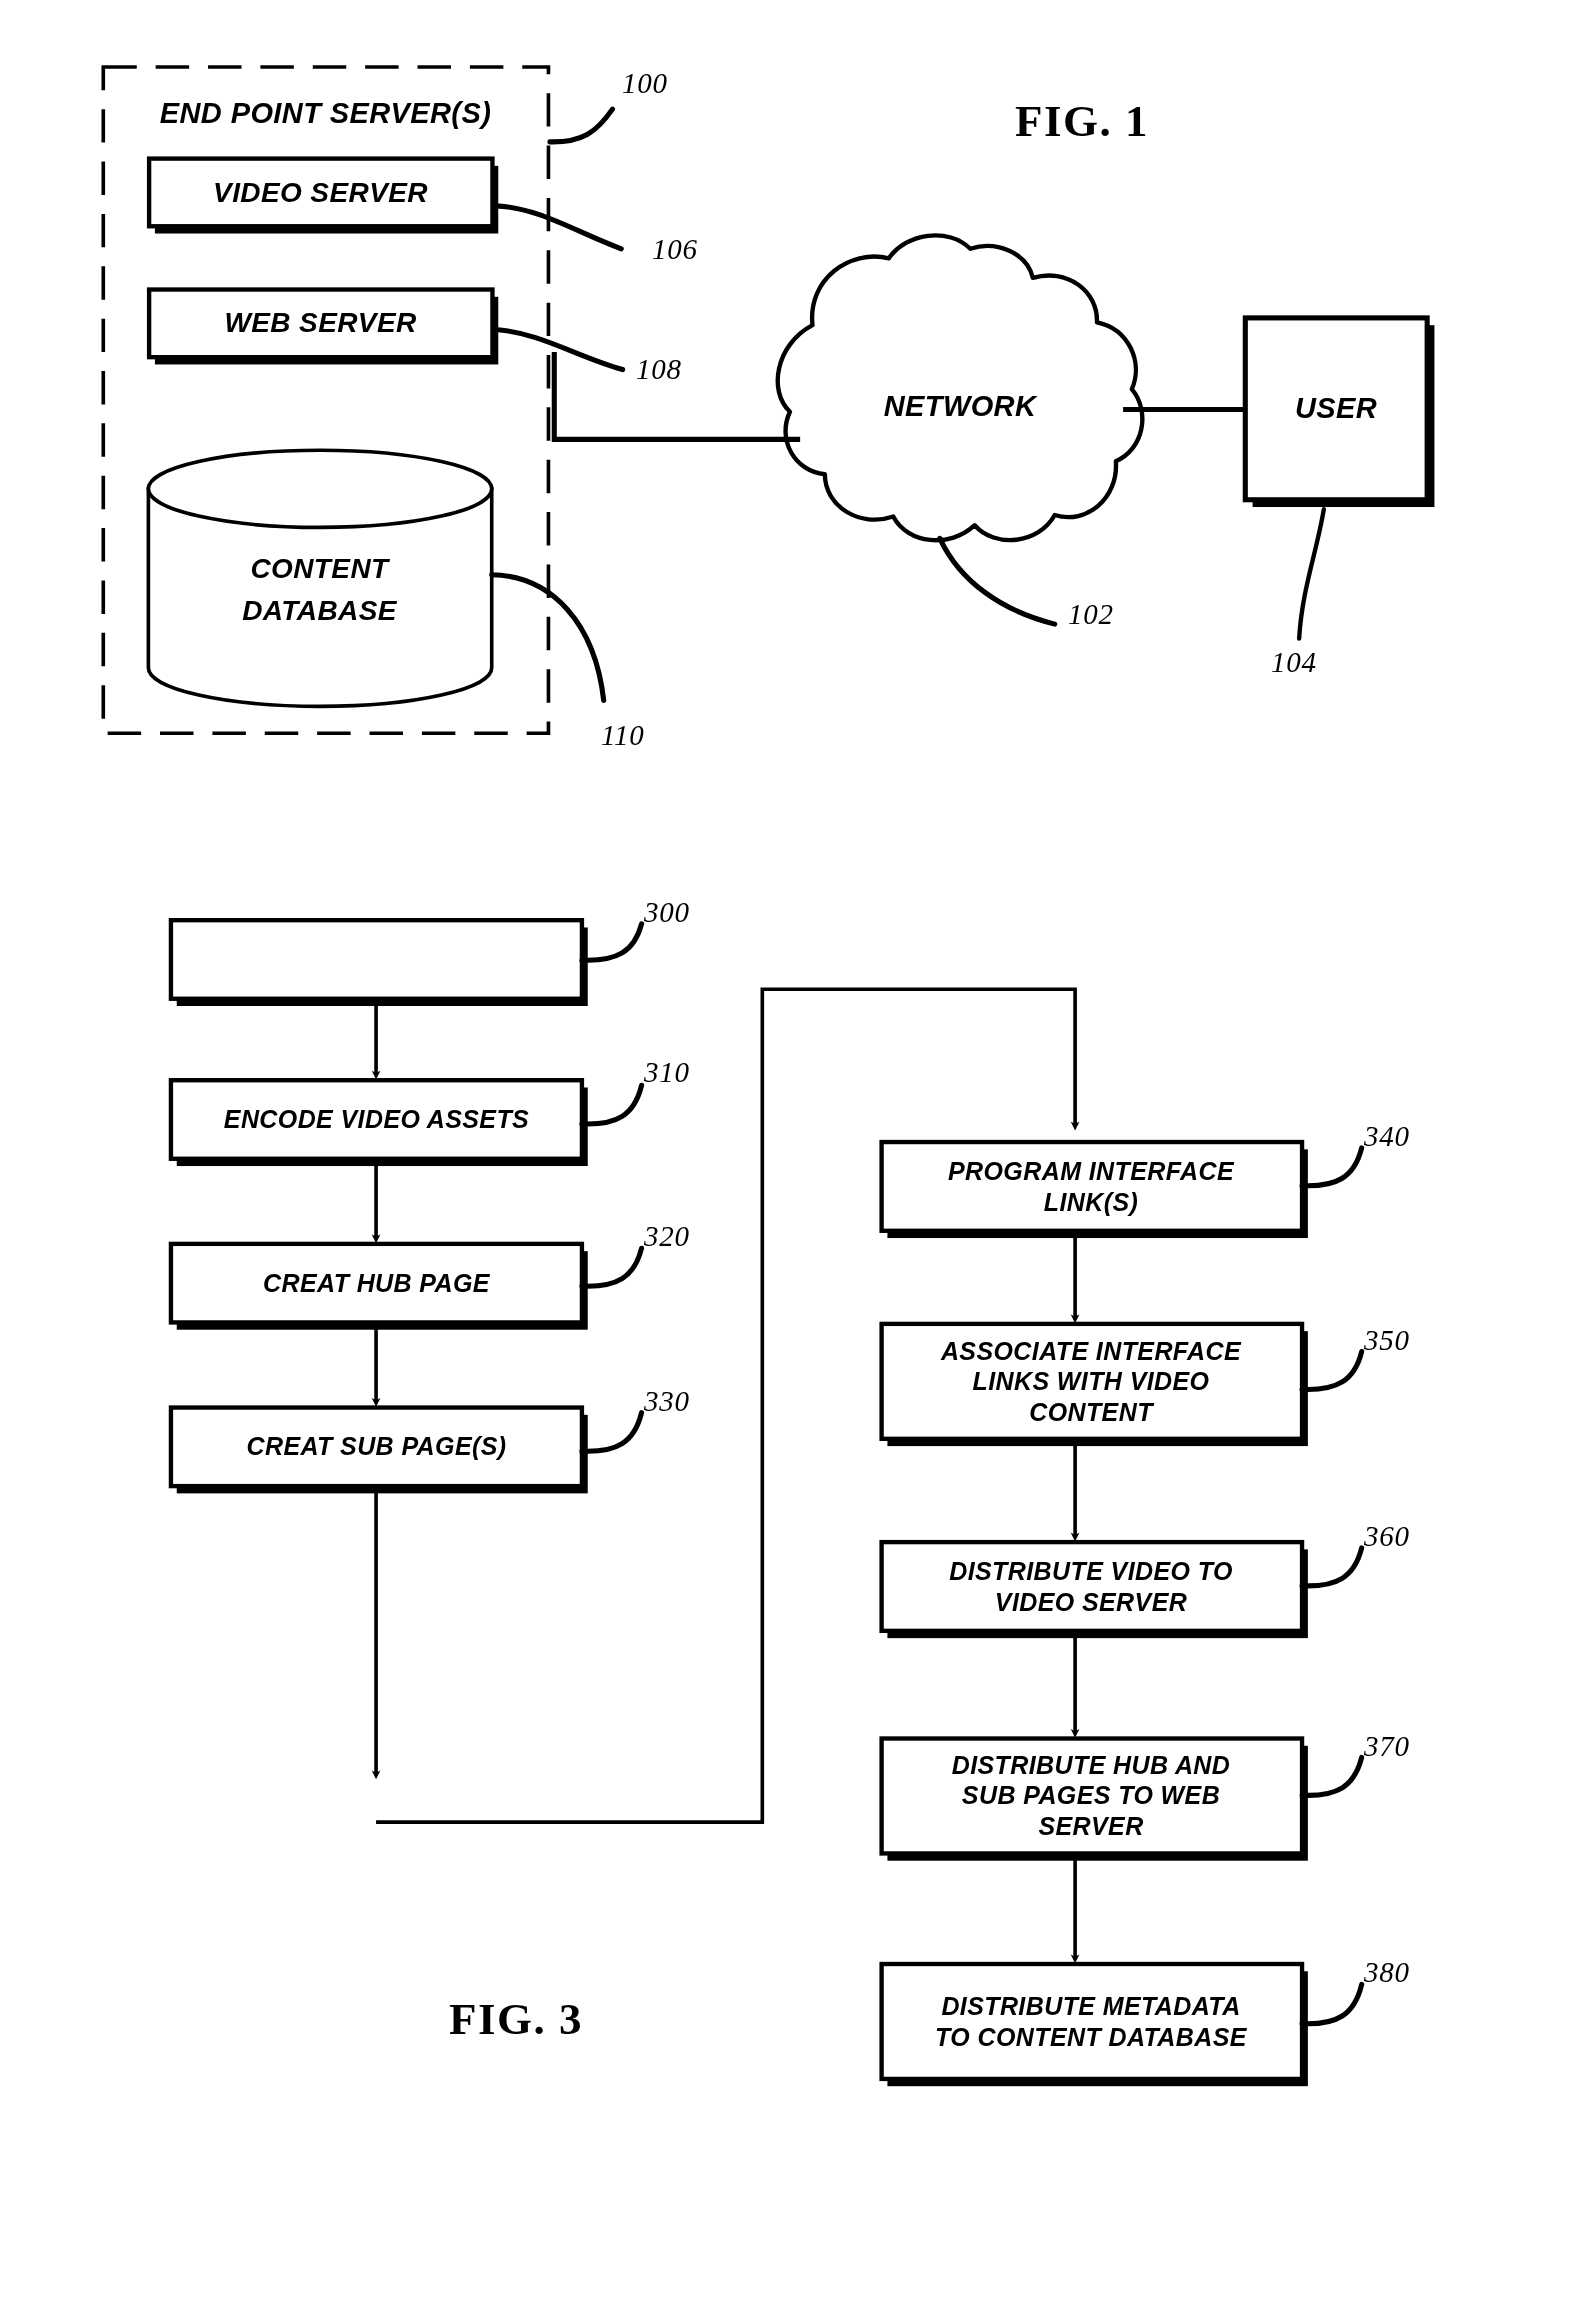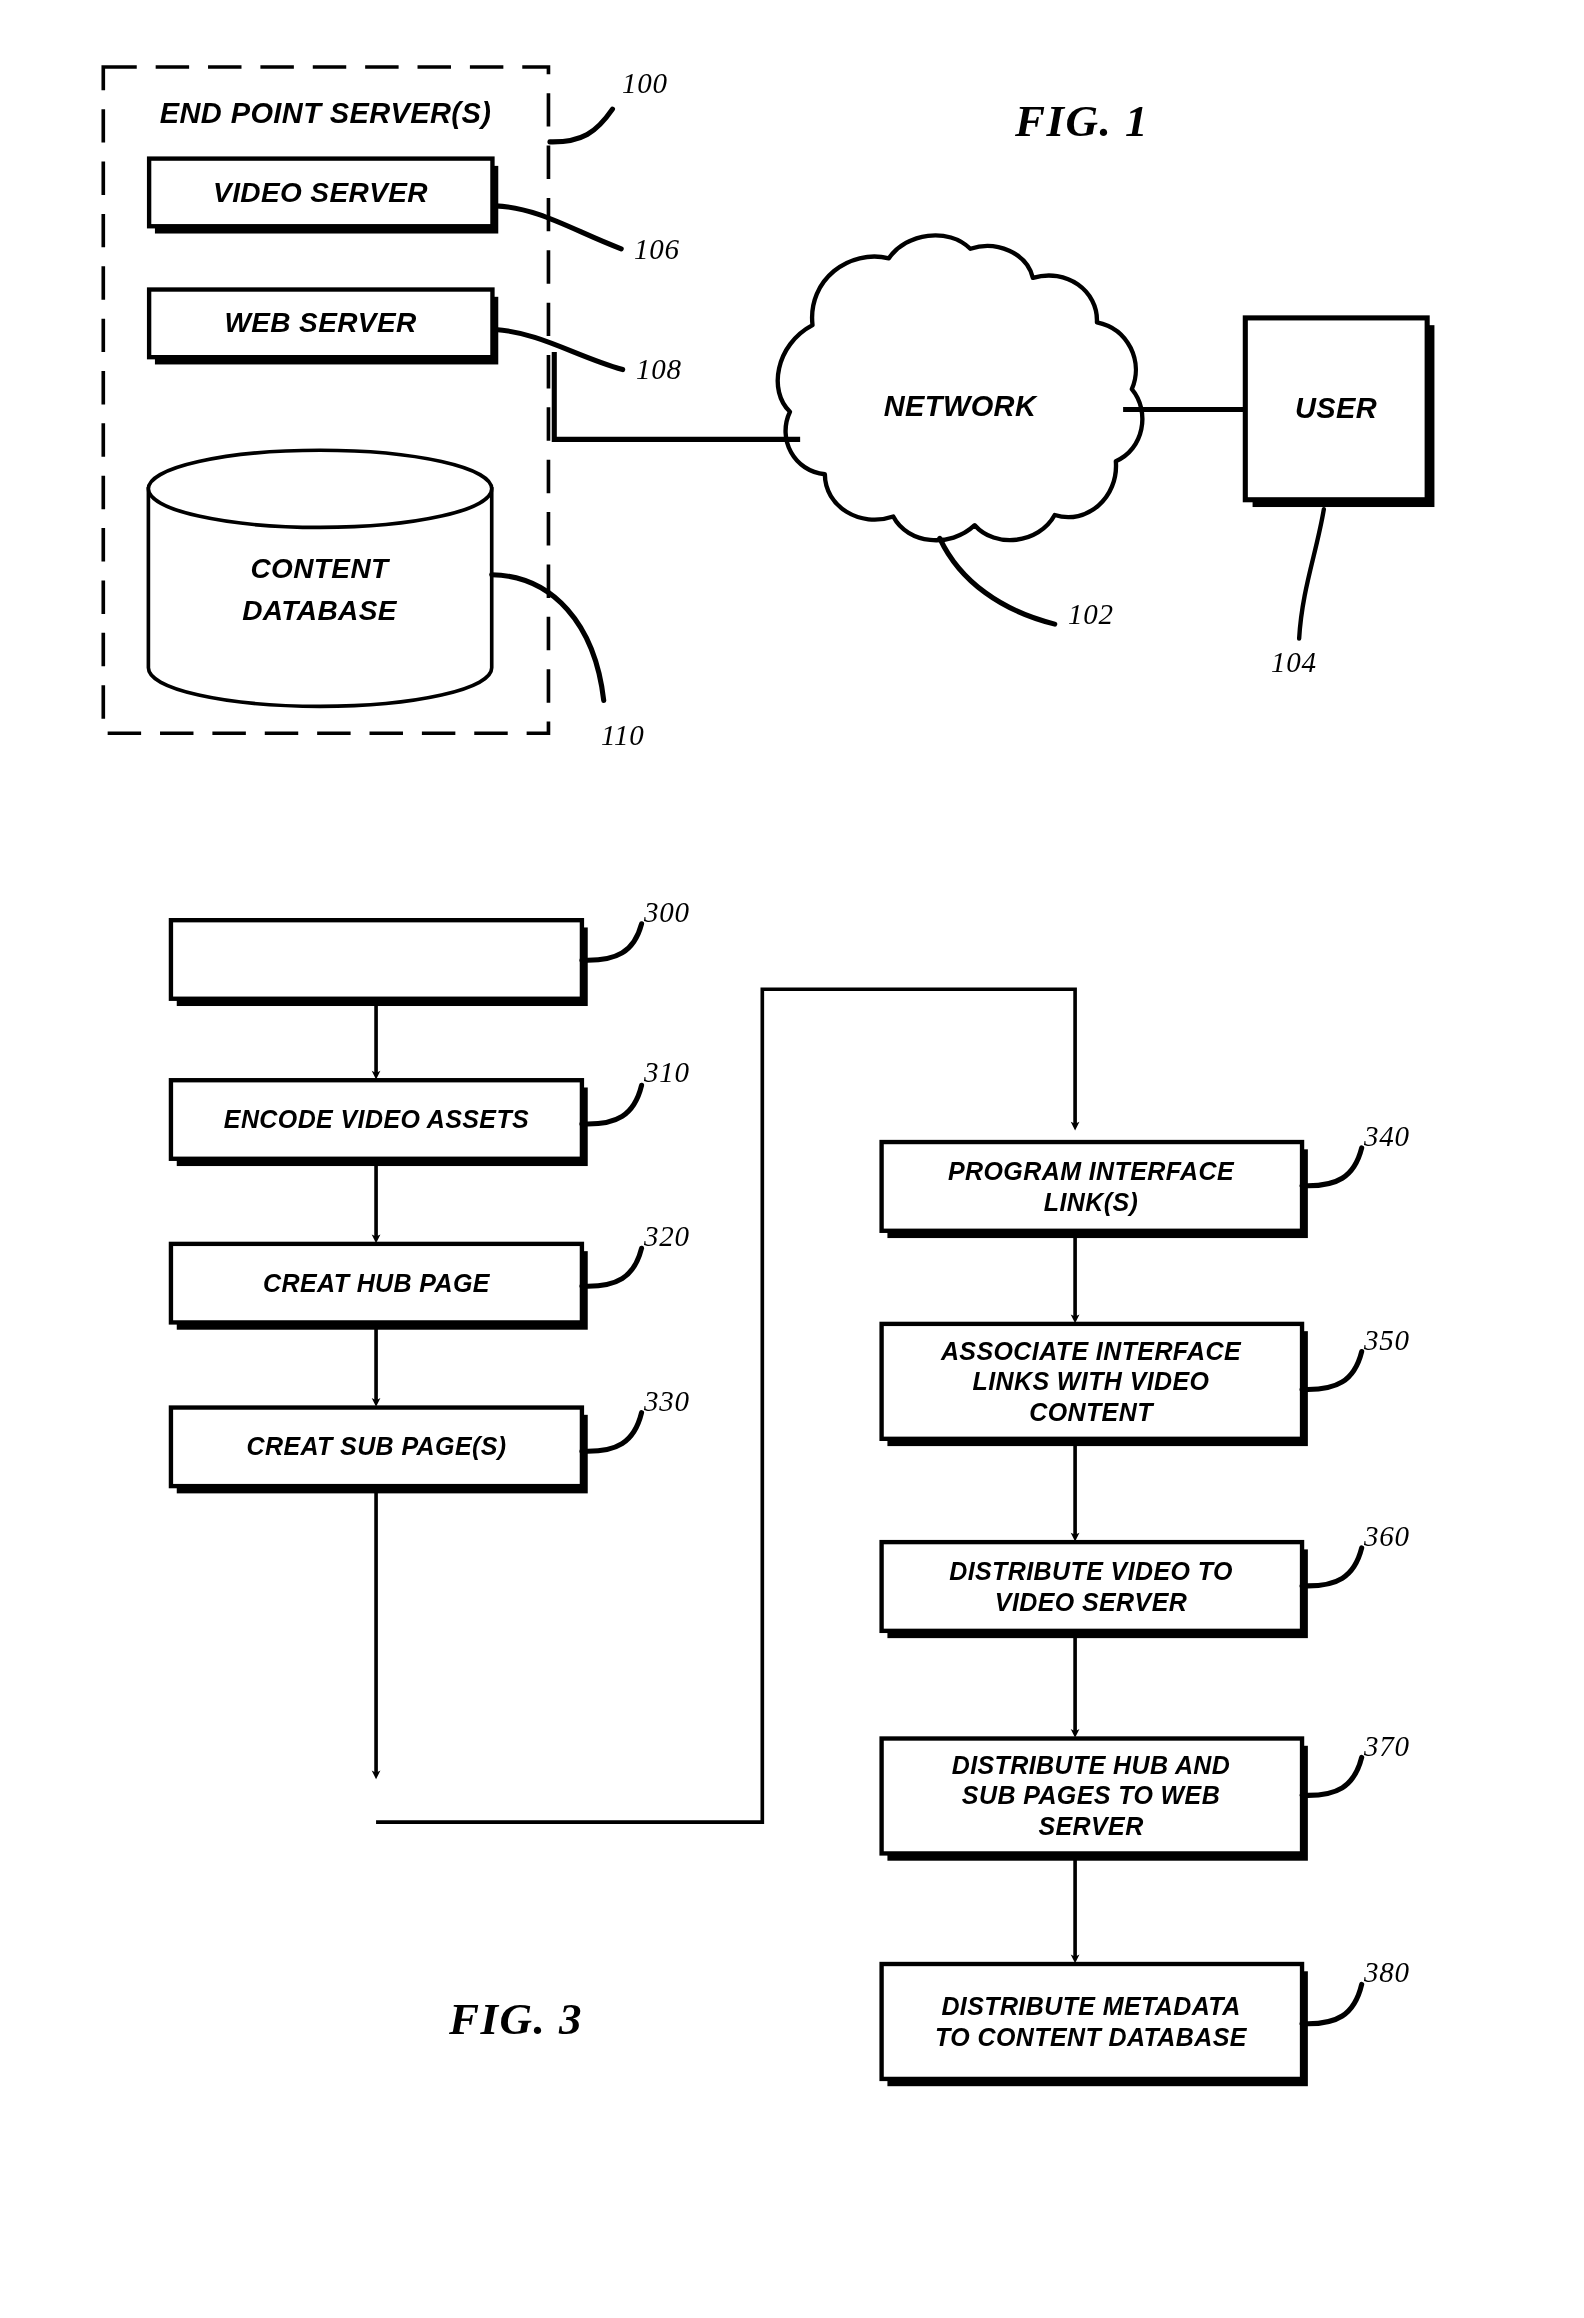--- a/index.html
+++ b/index.html
@@ -30,21 +30,20 @@
     font-style: italic;
     font-weight: 400;
     font-size: 29px;
     color: #000000;
     white-space: pre;
     letter-spacing: 0.7px;
   }
   .figtitle {
     position: absolute;
     font-family: "Liberation Serif", serif;
-    font-style: italic;
     font-weight: 700;
     font-size: 45px;
     color: #000000;
     white-space: pre;
     letter-spacing: 1.5px;
   }
   
   .node-text {
     position: absolute;
     display: flex;
@@ -183,21 +182,21 @@
   <div class="node-text" style="left:149px; top:289px; width:343px; height:68px; font-size:28px;">WEB SERVER</div>
 
   <div class="node-text" style="left:148px; top:553px; width:343px; height:33px; font-size:28px;">CONTENT</div>
   <div class="node-text" style="left:148px; top:595px; width:343px; height:33px; font-size:28px;">DATABASE</div>
 
   <div class="node-text" style="left:858px; top:385px; width:204px; height:44px; font-size:29px;">NETWORK</div>
 
   <div class="node-text" style="left:1245px; top:318px; width:182px; height:182px; font-size:29px;">USER</div>
 
   <div class="refnum" style="left:622px; top:67px;">100</div>
-  <div class="refnum" style="left:634px; top:233px;">106</div>
+  <div class="refnum" style="left:652px; top:233px;">106</div>
   <div class="refnum" style="left:636px; top:353px;">108</div>
   <div class="refnum" style="left:601px; top:719px;">110</div>
   <div class="refnum" style="left:1068px; top:598px;">102</div>
   <div class="refnum" style="left:1271px; top:646px;">104</div>
 
   <div class="figtitle" style="left:449px; top:1993px;">FIG. 3</div>
 
   <div class="node-text" style="left:171px; top:1080px; width:411px; height:79px;">ENCODE VIDEO ASSETS</div>
   <div class="node-text" style="left:171px; top:1244px; width:411px; height:79px;">CREAT HUB PAGE</div>
   <div class="node-text" style="left:171px; top:1407px; width:411px; height:79px;">CREAT SUB PAGE(S)</div>

